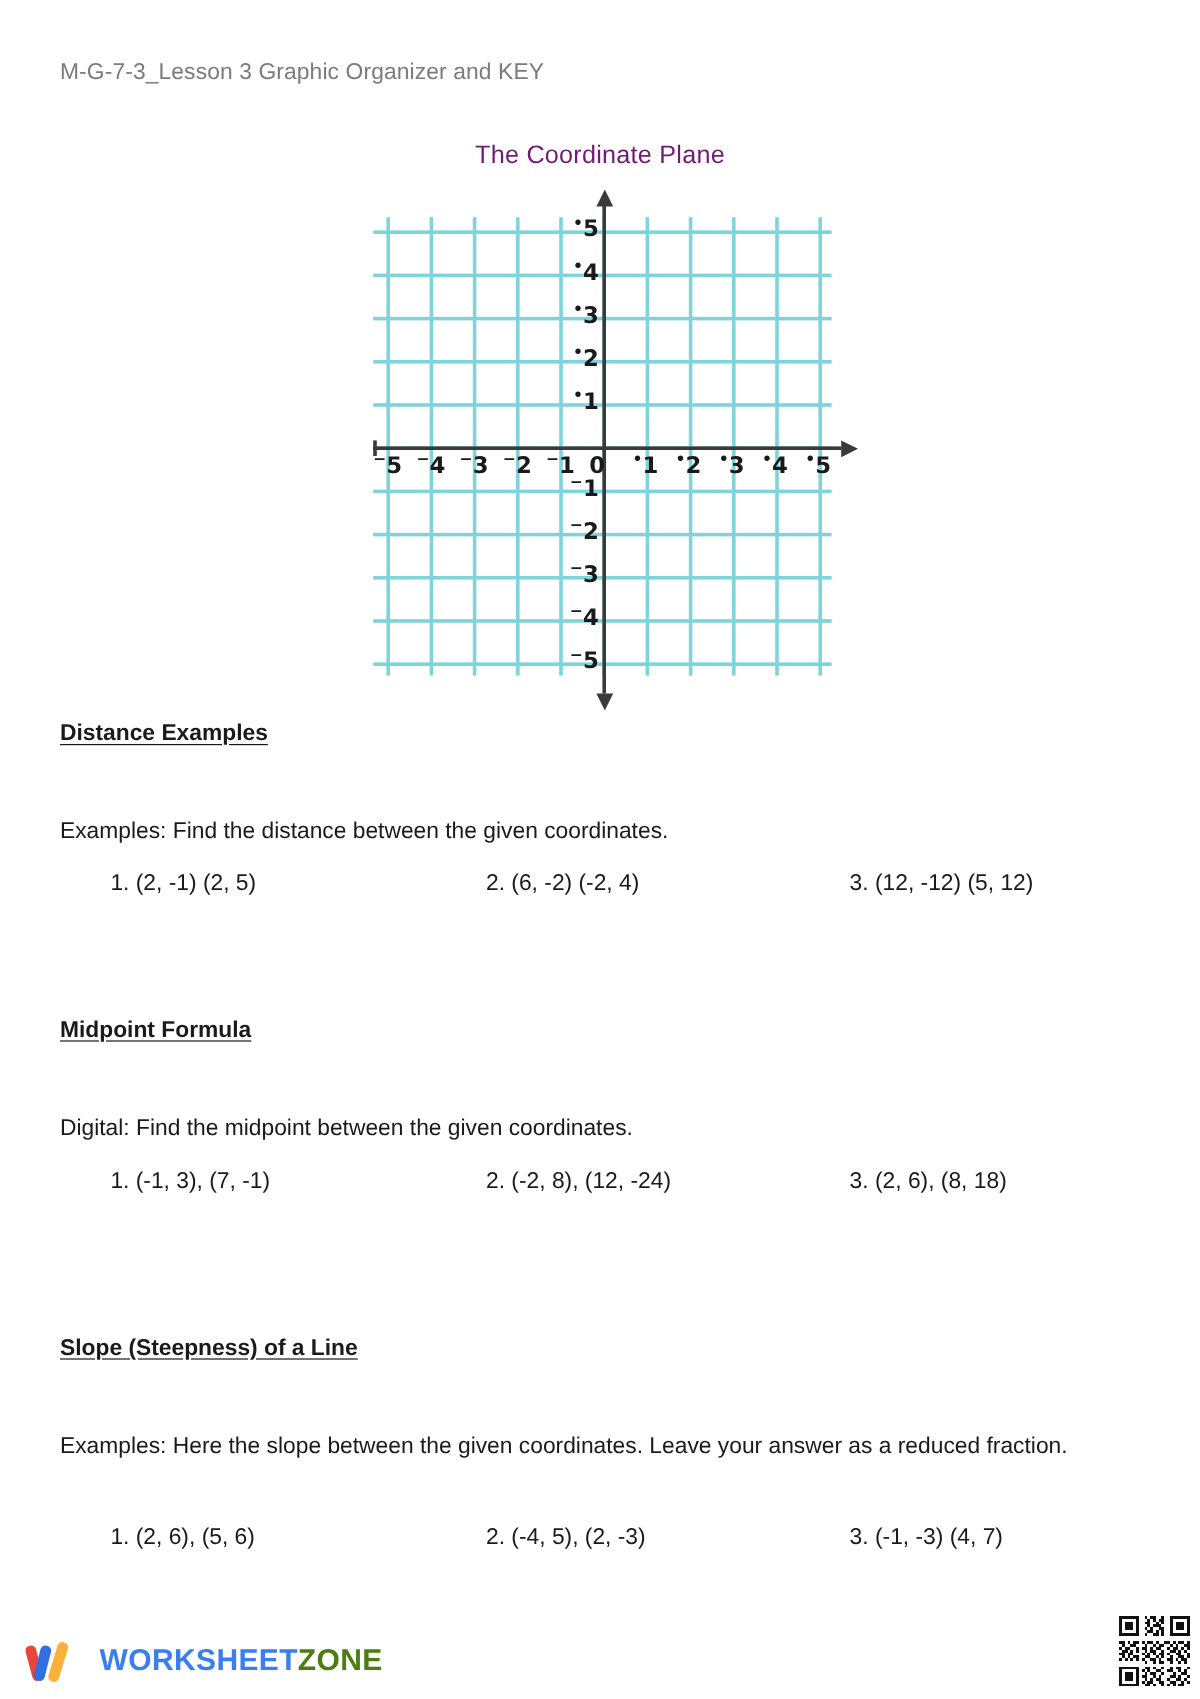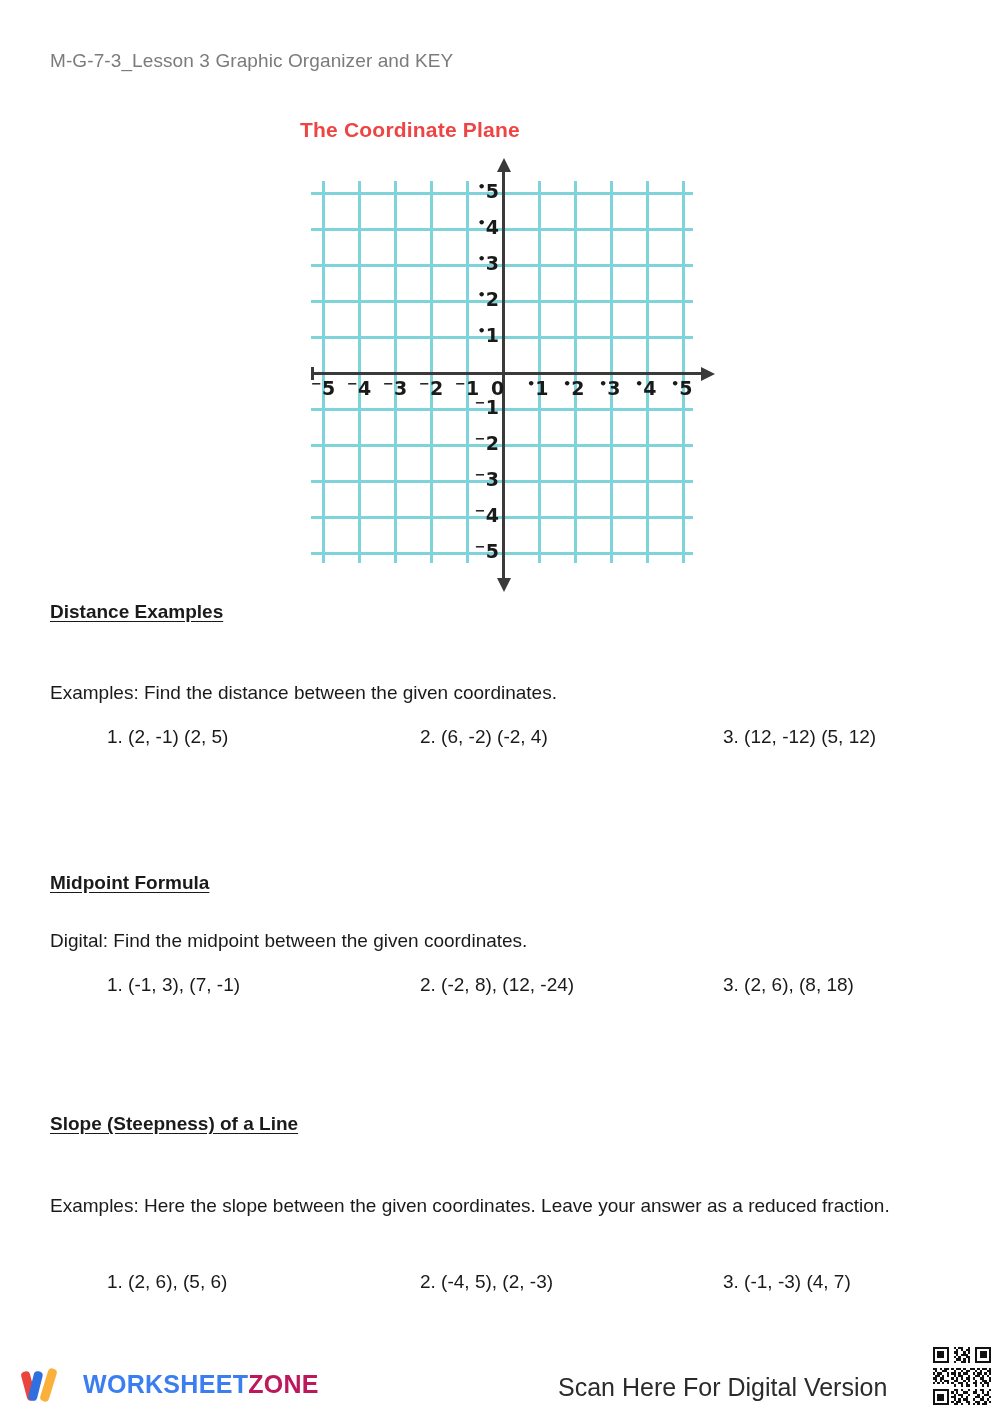--- a/index.html
+++ b/index.html
@@ -25,24 +25,24 @@
     white-space: nowrap;
   }
 
   
   .graph-block {
     position: absolute;
     left: 300px; top: 118px;
     width: 400px;
   }
   .graph-title {
-    text-align: left;
+    text-align: center;
     font-size: 21px;
-    font-weight: bold;
-    color: #ef4444;
+    font-weight: normal;
+    color: #701a75;
     margin-bottom: 10px;
     letter-spacing: 0.2px;
   }
   .plane {
     position: relative;
     width: 400px;
     height: 418px;
   }
   .grid-area {
     position: absolute;
@@ -104,21 +104,21 @@
     display: inline-block;
   }
   .sec-desc {
     font-size: 19px;
     color: #1a1a1a;
     line-height: 1.45;
     width: 930px;
   }
   .prob-row {
     position: absolute;
-    left: 65px;
+    left: 50px;
     width: 900px;
     height: 28px;
   }
   .prob {
     position: absolute;
     font-size: 19px;
     color: #1a1a1a;
     white-space: nowrap;
   }
   .prob.c1 { left: 42px; }
@@ -131,21 +131,21 @@
     position: absolute; left: 22px; top: 10px;
     display: flex; align-items: center; gap: 9px;
   }
   .logo-mark { position: relative; width: 40px; height: 38px; }
   .logo-stroke { position: absolute; border-radius: 4px; }
   .s-red  { left: 2px;  top: 6px;  width: 9px; height: 30px; background: #e8453c; transform: rotate(-15deg); }
   .s-blue { left: 9px;  top: 6px;  width: 9px; height: 30px; background: #2f6fe0; transform: rotate(14deg); }
   .s-yell { left: 22px; top: 3px;  width: 9px; height: 34px; background: #fbb03b; transform: rotate(17deg); }
   .logo-text { font-size: 25px; font-weight: bold; letter-spacing: 0.3px; }
   .lt-blue { color: #3b7ef0; margin-left: 12px; }
-  .lt-orange { color: #be185d; }
+  .lt-orange { color: #4d7c0f; }
 
   .scan-text {
     position: absolute;
     left: 558px; top: 18px;
     font-size: 25px;
     color: #2b2b2b;
     white-space: nowrap;
   }
   .qr { position: absolute; left: 928px; top: -13px; width: 68px; height: 68px; background: #ffffff; }
 </style>
@@ -218,21 +218,21 @@
 <div class="section" style="top:601px">
   <span class="sec-head">Distance Examples</span>
 </div>
 <div class="section sec-desc" style="top:679px">Examples: Find the distance between the given coordinates.</div>
 <div class="prob-row" style="top:726px">
   <span class="prob c1">1. (2, -1) (2, 5)</span>
   <span class="prob c2">2. (6, -2) (-2, 4)</span>
   <span class="prob c3">3. (12, -12) (5, 12)</span>
 </div>
 
-<div class="section" style="top:872px">
+<div class="section" style="top:848px">
   <span class="sec-head">Midpoint Formula</span>
 </div>
 <div class="section sec-desc" style="top:927px">Digital: Find the midpoint between the given coordinates.</div>
 <div class="prob-row" style="top:974px">
   <span class="prob c1">1. (-1, 3), (7, -1)</span>
   <span class="prob c2">2. (-2, 8), (12, -24)</span>
   <span class="prob c3">3. (2, 6), (8, 18)</span>
 </div>
 
 <div class="section" style="top:1113px">
@@ -249,21 +249,20 @@
   <div class="logo-wrap">
     <span class="logo-mark">
       <span class="logo-stroke s-red"></span>
       <span class="logo-stroke s-blue"></span>
       <span class="logo-stroke s-yell"></span>
     </span>
     <span class="logo-text">
       <span class="lt-blue">WORKSHEET</span><span class="lt-orange">ZONE</span>
     </span>
   </div>
-  <div class="scan-text">Scan Here For Digital Version</div>
   <div class="qr">
     <svg viewBox="0 0 29 29" width="68" height="68" shape-rendering="crispEdges" aria-hidden="true">
       <rect width="29" height="29" fill="#fff"></rect>
       <g fill="#111">
         <rect x="2" y="2" width="7" height="1"></rect>
           <rect x="2" y="8" width="7" height="1"></rect>
         <rect x="2" y="2" width="1" height="7"></rect>
           <rect x="8" y="2" width="1" height="7"></rect>
         <rect x="4" y="4" width="3" height="3"></rect>
         <rect x="20" y="2" width="7" height="1"></rect>

